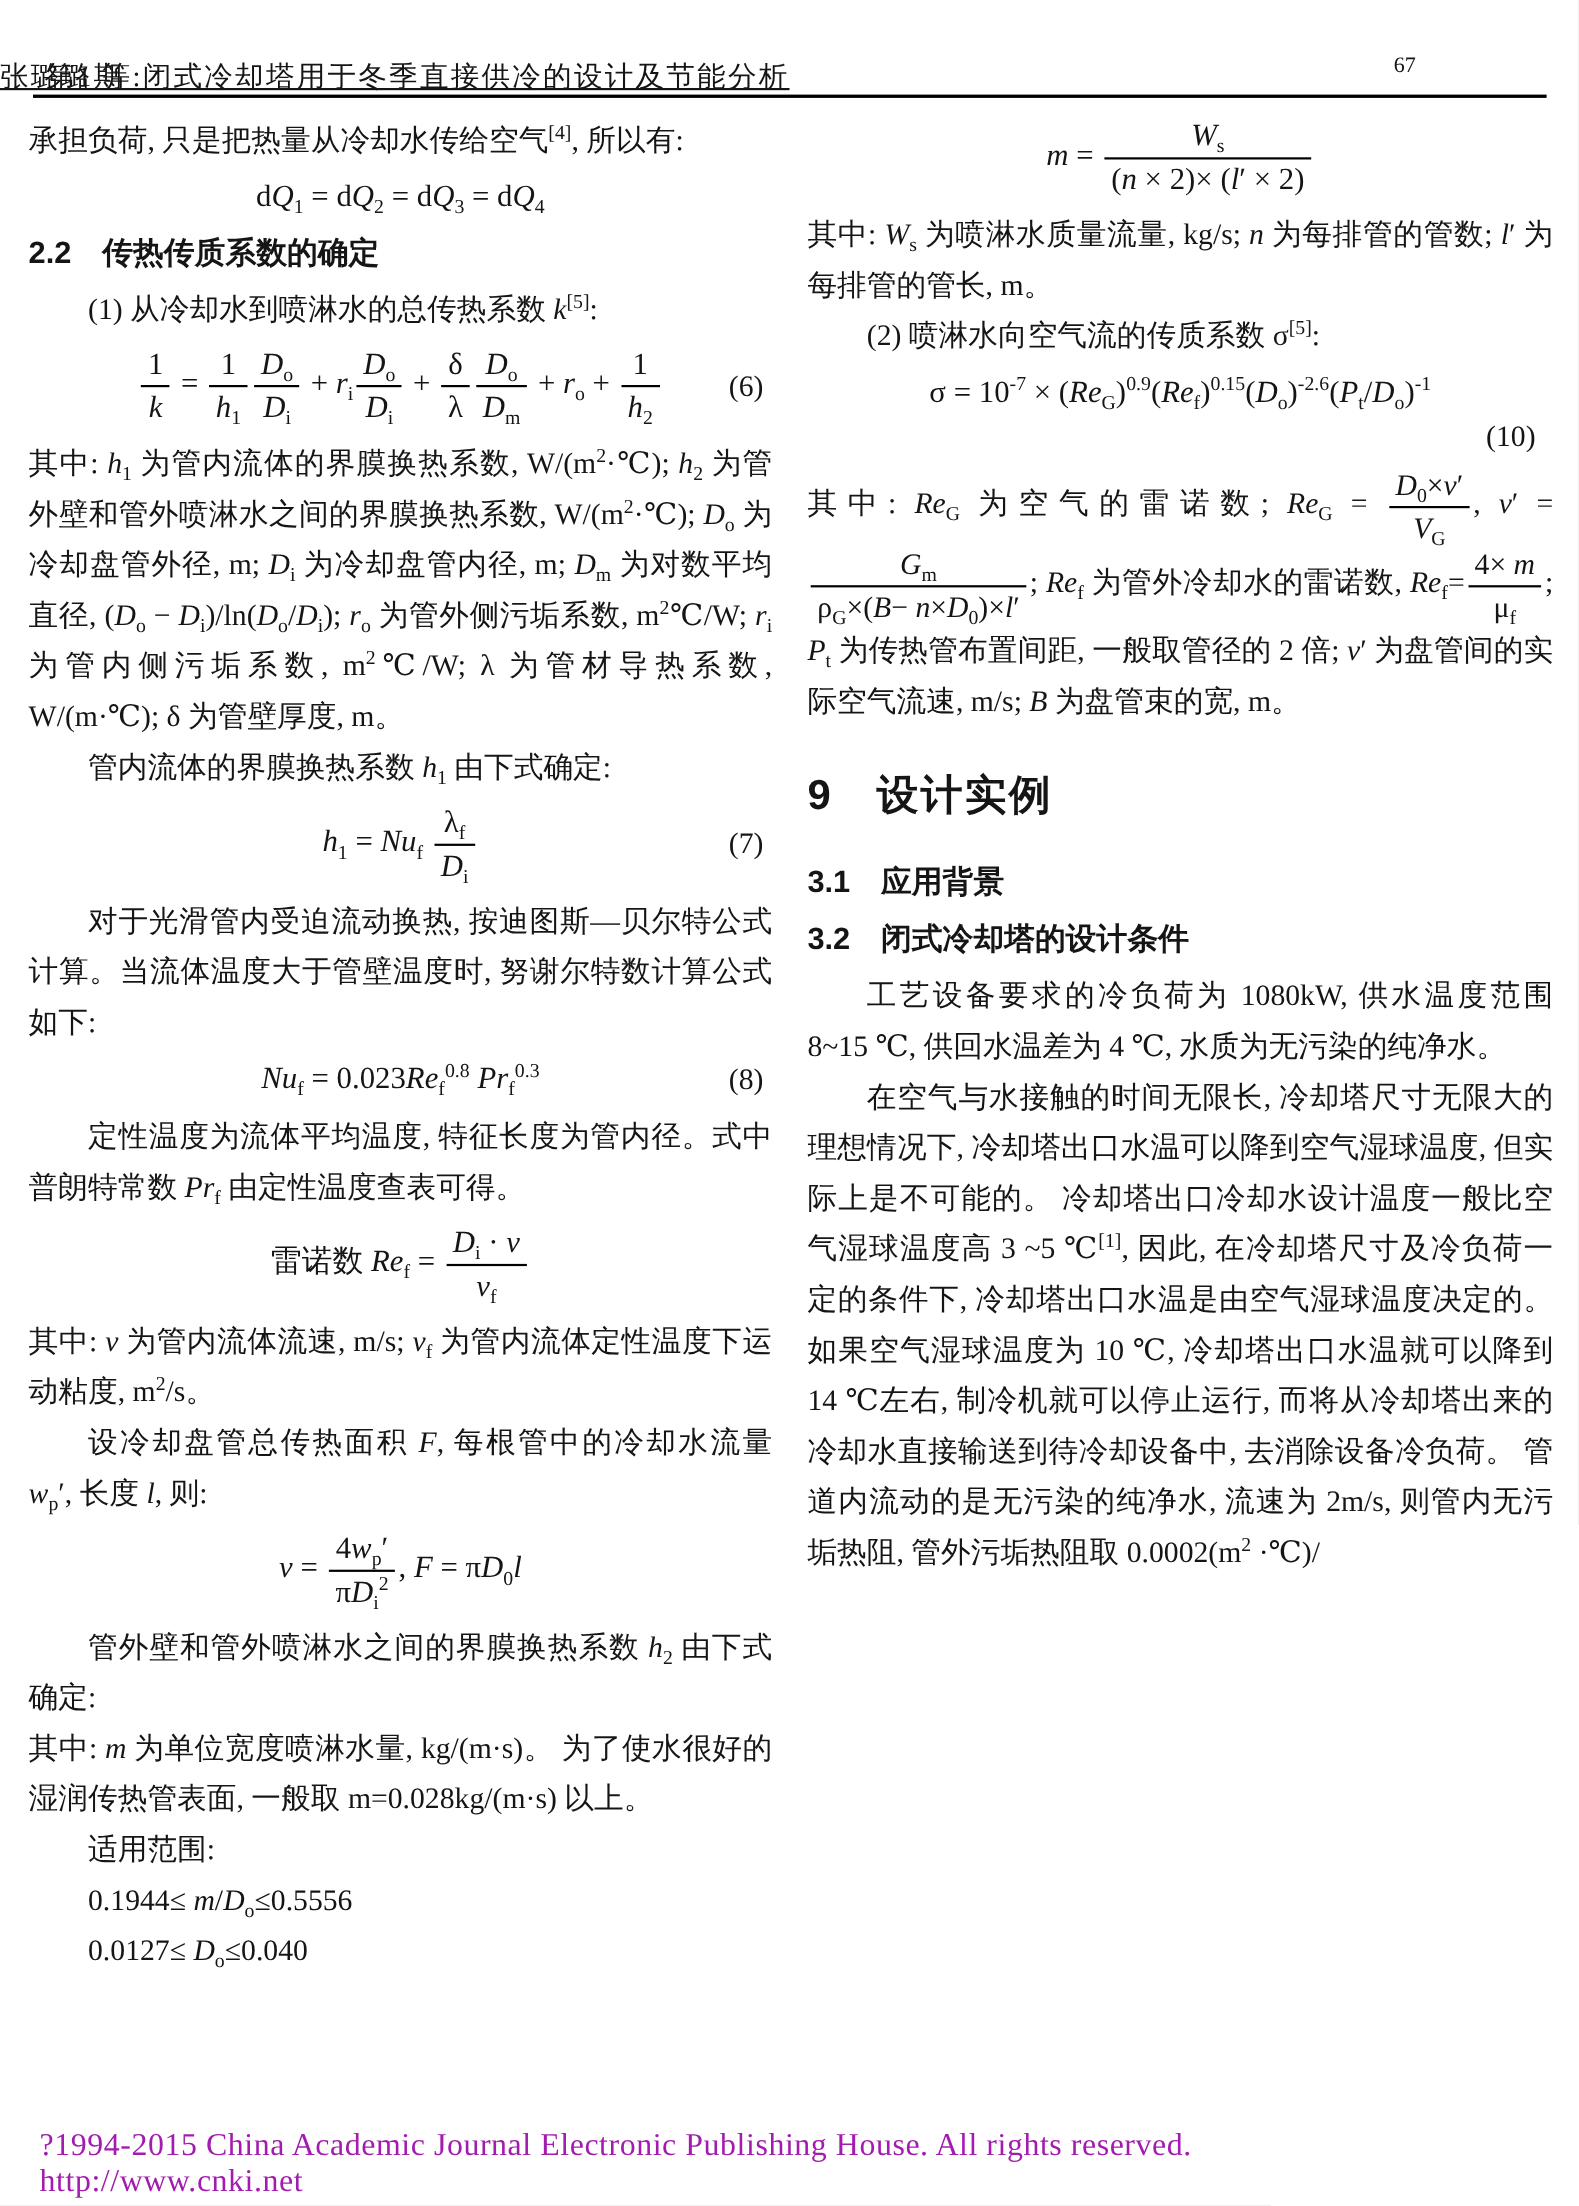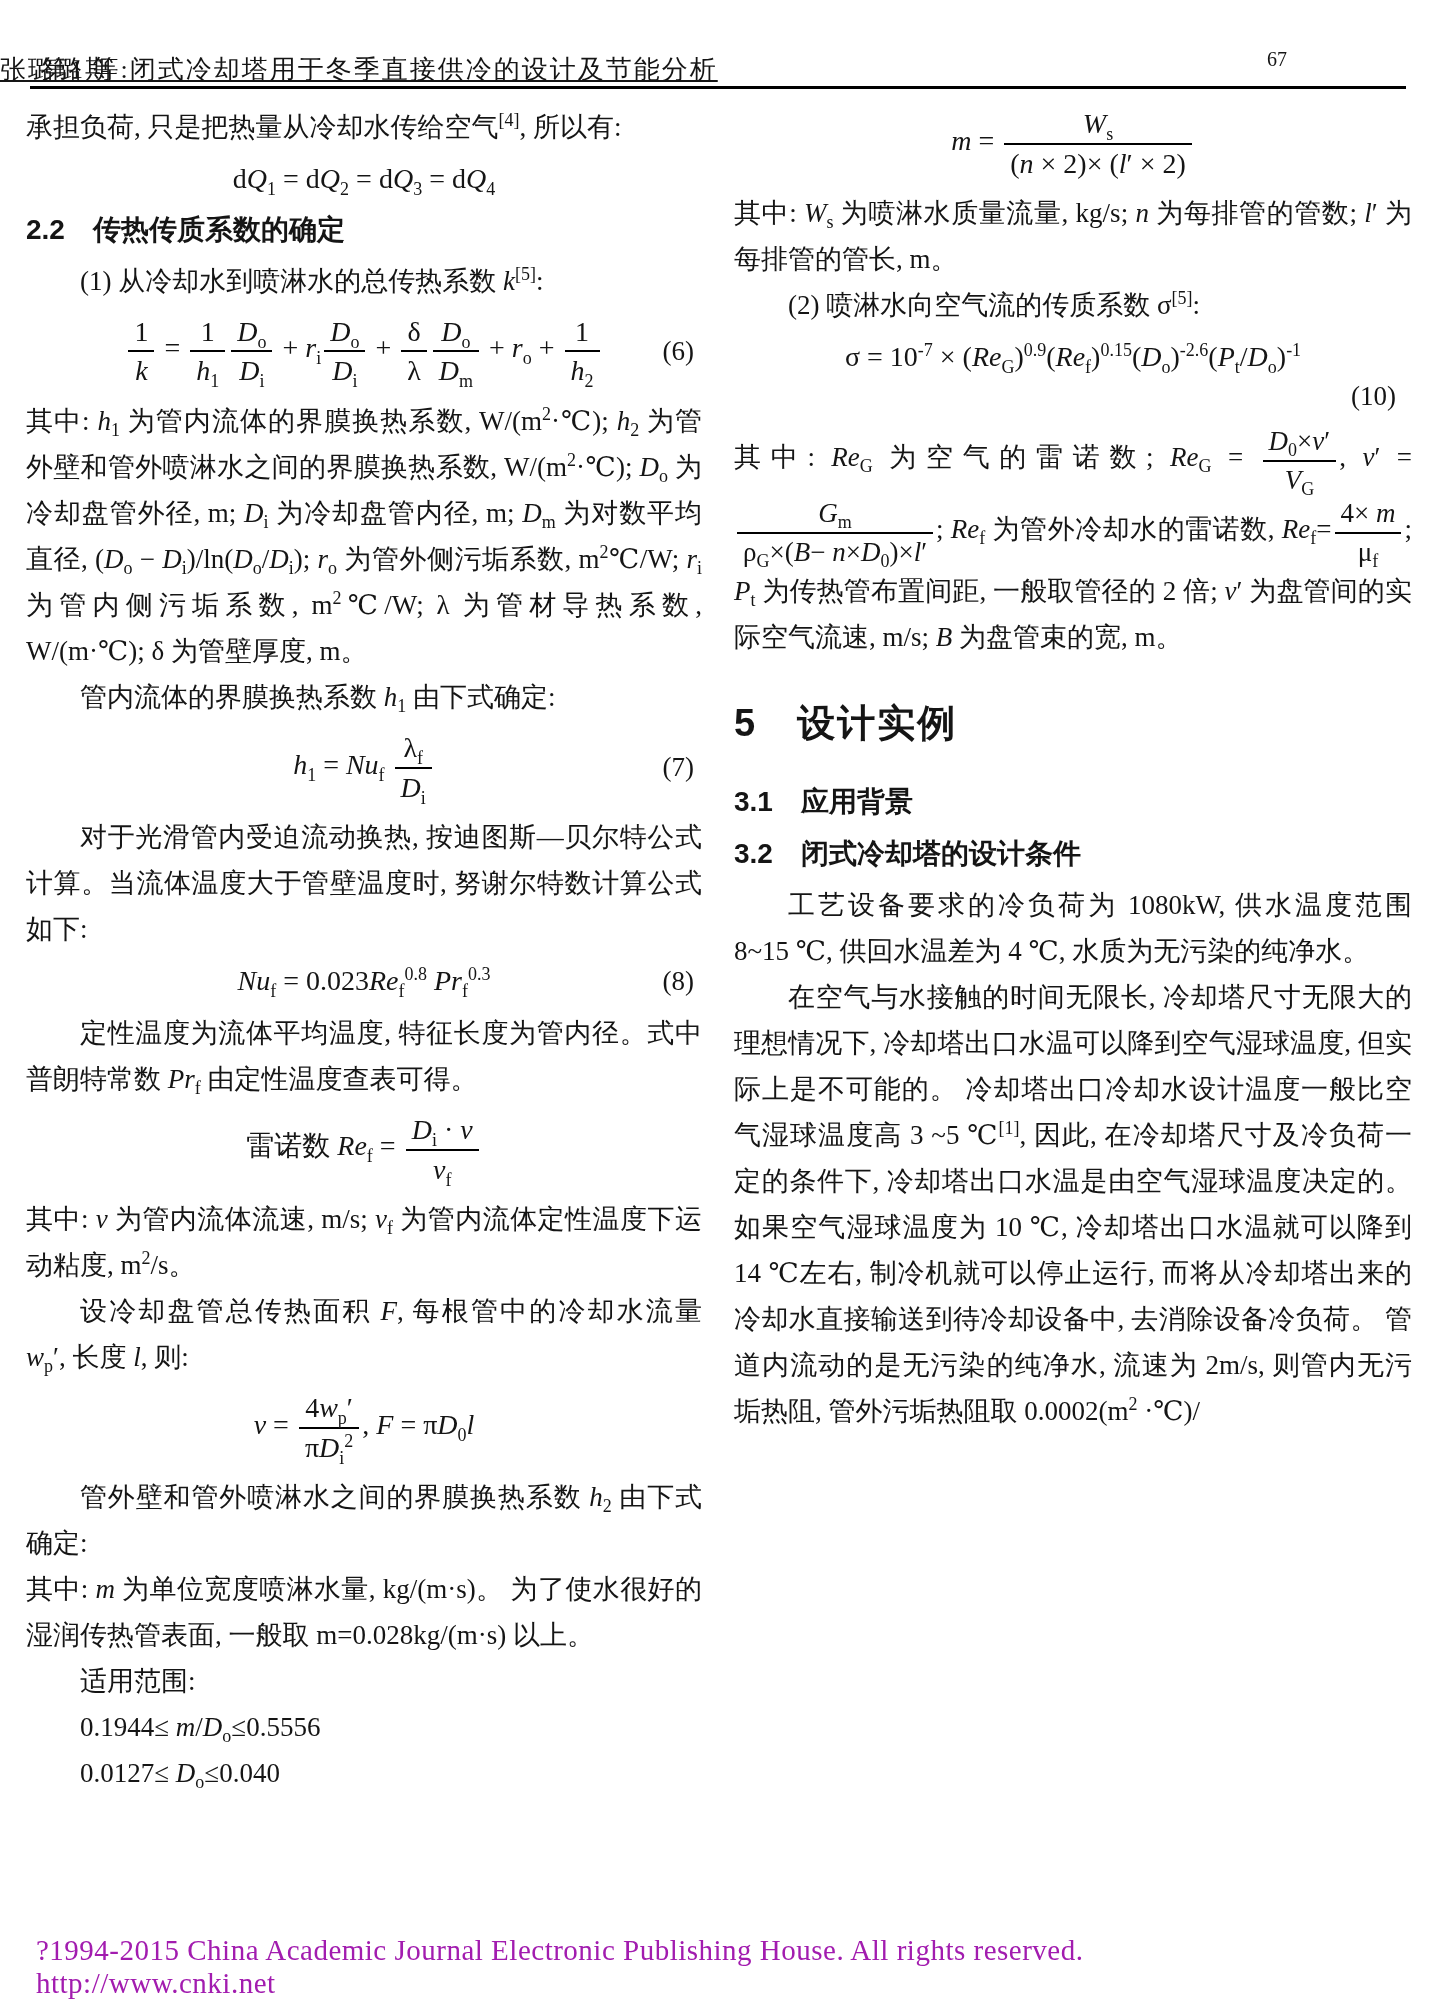--- a/index.html
+++ b/index.html
@@ -119,21 +119,21 @@
 
     <p class="ind">(2) 喷淋水向空气流的传质系数 σ<sup>[5]</sup>:</p>
 
     <div class="eq">
       <span>σ = 10<sup>-7</sup> × (<i>Re</i><sub>G</sub>)<sup>0.9</sup>(<i>Re</i><sub>f</sub>)<sup>0.15</sup>(<i>D</i><sub>o</sub>)<sup>-2.6</sup>(<i>P</i><sub>t</sub>/<i>D</i><sub>o</sub>)<sup>-1</sup></span>
       <span class="eq-no-line">(10)</span>
     </div>
 
     <p>其中: <i>Re</i><sub>G</sub> 为空气的雷诺数; <i>Re</i><sub>G</sub> = <span class="fr"><span class="nu"><i>D</i><sub>0</sub>×<i>v</i>′</span><span class="de"><i>V</i><sub>G</sub></span></span>, <i>v</i>′ = <span class="fr"><span class="nu"><i>G</i><sub>m</sub></span><span class="de">ρ<sub>G</sub>×(<i>B</i>− <i>n</i>×<i>D</i><sub>0</sub>)×<i>l</i>′</span></span>; <i>Re</i><sub>f</sub> 为管外冷却水的雷诺数, <i>Re</i><sub>f</sub>=<span class="fr"><span class="nu">4× <i>m</i></span><span class="de">μ<sub>f</sub></span></span>; <i>P</i><sub>t</sub> 为传热管布置间距, 一般取管径的 2 倍; <i>v</i>′ 为盘管间的实际空气流速, m/s; <i>B</i> 为盘管束的宽, m。</p>
 
-    <div class="h-sec">5　设计实例</div>
+    <div class="h-sec">9　设计实例</div>
 
     <div class="h-sub">3.1　应用背景</div>
 
 
     <div class="h-sub">3.2　闭式冷却塔的设计条件</div>
 
     <p class="ind">工艺设备要求的冷负荷为 1080kW, 供水温度范围 8~15 ℃, 供回水温差为 4 ℃, 水质为无污染的纯净水。</p>
 
     <p class="ind">在空气与水接触的时间无限长, 冷却塔尺寸无限大的理想情况下, 冷却塔出口水温可以降到空气湿球温度, 但实际上是不可能的。 冷却塔出口冷却水设计温度一般比空气湿球温度高 3 ~5 ℃<sup>[1]</sup>, 因此, 在冷却塔尺寸及冷负荷一定的条件下, 冷却塔出口水温是由空气湿球温度决定的。 如果空气湿球温度为 10 ℃, 冷却塔出口水温就可以降到 14 ℃左右, 制冷机就可以停止运行, 而将从冷却塔出来的冷却水直接输送到待冷却设备中, 去消除设备冷负荷。 管道内流动的是无污染的纯净水, 流速为 2m/s, 则管内无污垢热阻, 管外污垢热阻取 0.0002(m<sup>2</sup> ·℃)/</p>
   </div>

